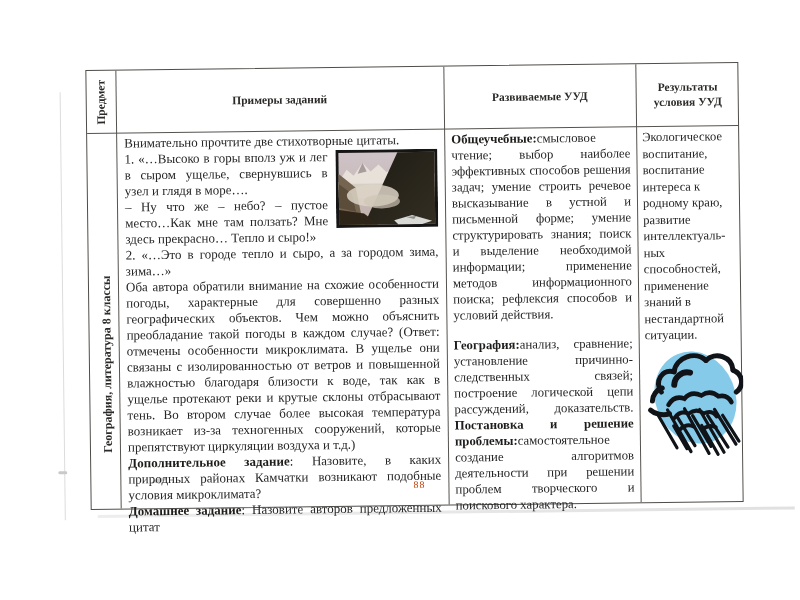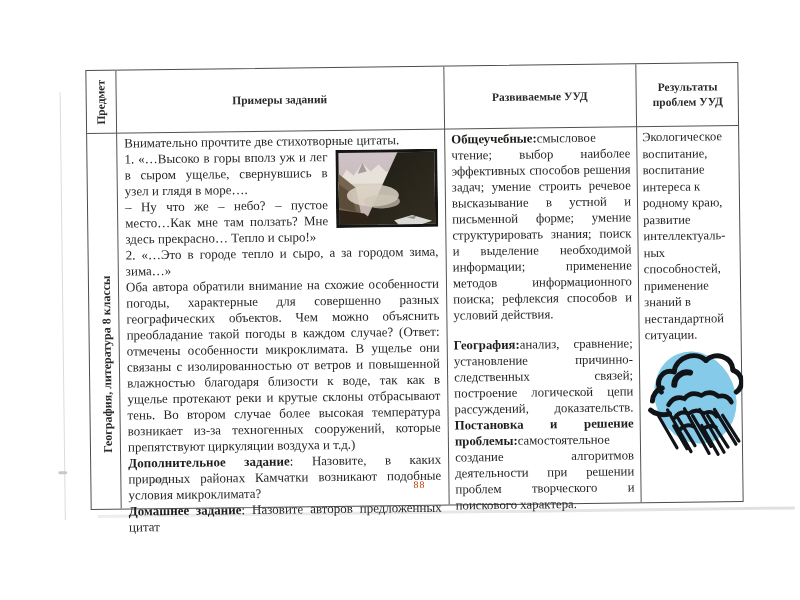--- a/index.html
+++ b/index.html
@@ -58,21 +58,21 @@
     <div class="hdr" style="left:0;width:29px">
       <span class="rot">Предмет</span>
     </div>
     <div class="hdr" style="left:29px;width:328px">
       <span>Примеры заданий</span>
     </div>
     <div class="hdr" style="left:357px;width:192px">
       <span>Развиваемые УУД</span>
     </div>
     <div class="hdr" style="left:549px;width:104px;padding:0 8px;box-sizing:border-box">
-      <span>Результаты проблем УУД</span>
+      <span>Результаты условия УУД</span>
     </div>
 
     <div class="subject" style="left:10px;top:382px">География, литература 8 классы</div>
 
     <div class="cell c2">
       <p class="para">Внимательно прочтите две стихотворные цитаты.</p>
       <div class="photo">
         <svg viewBox="0 0 102 78">
           <defs>
             <linearGradient id="sky" x1="0" y1="0" x2="0" y2="1">

